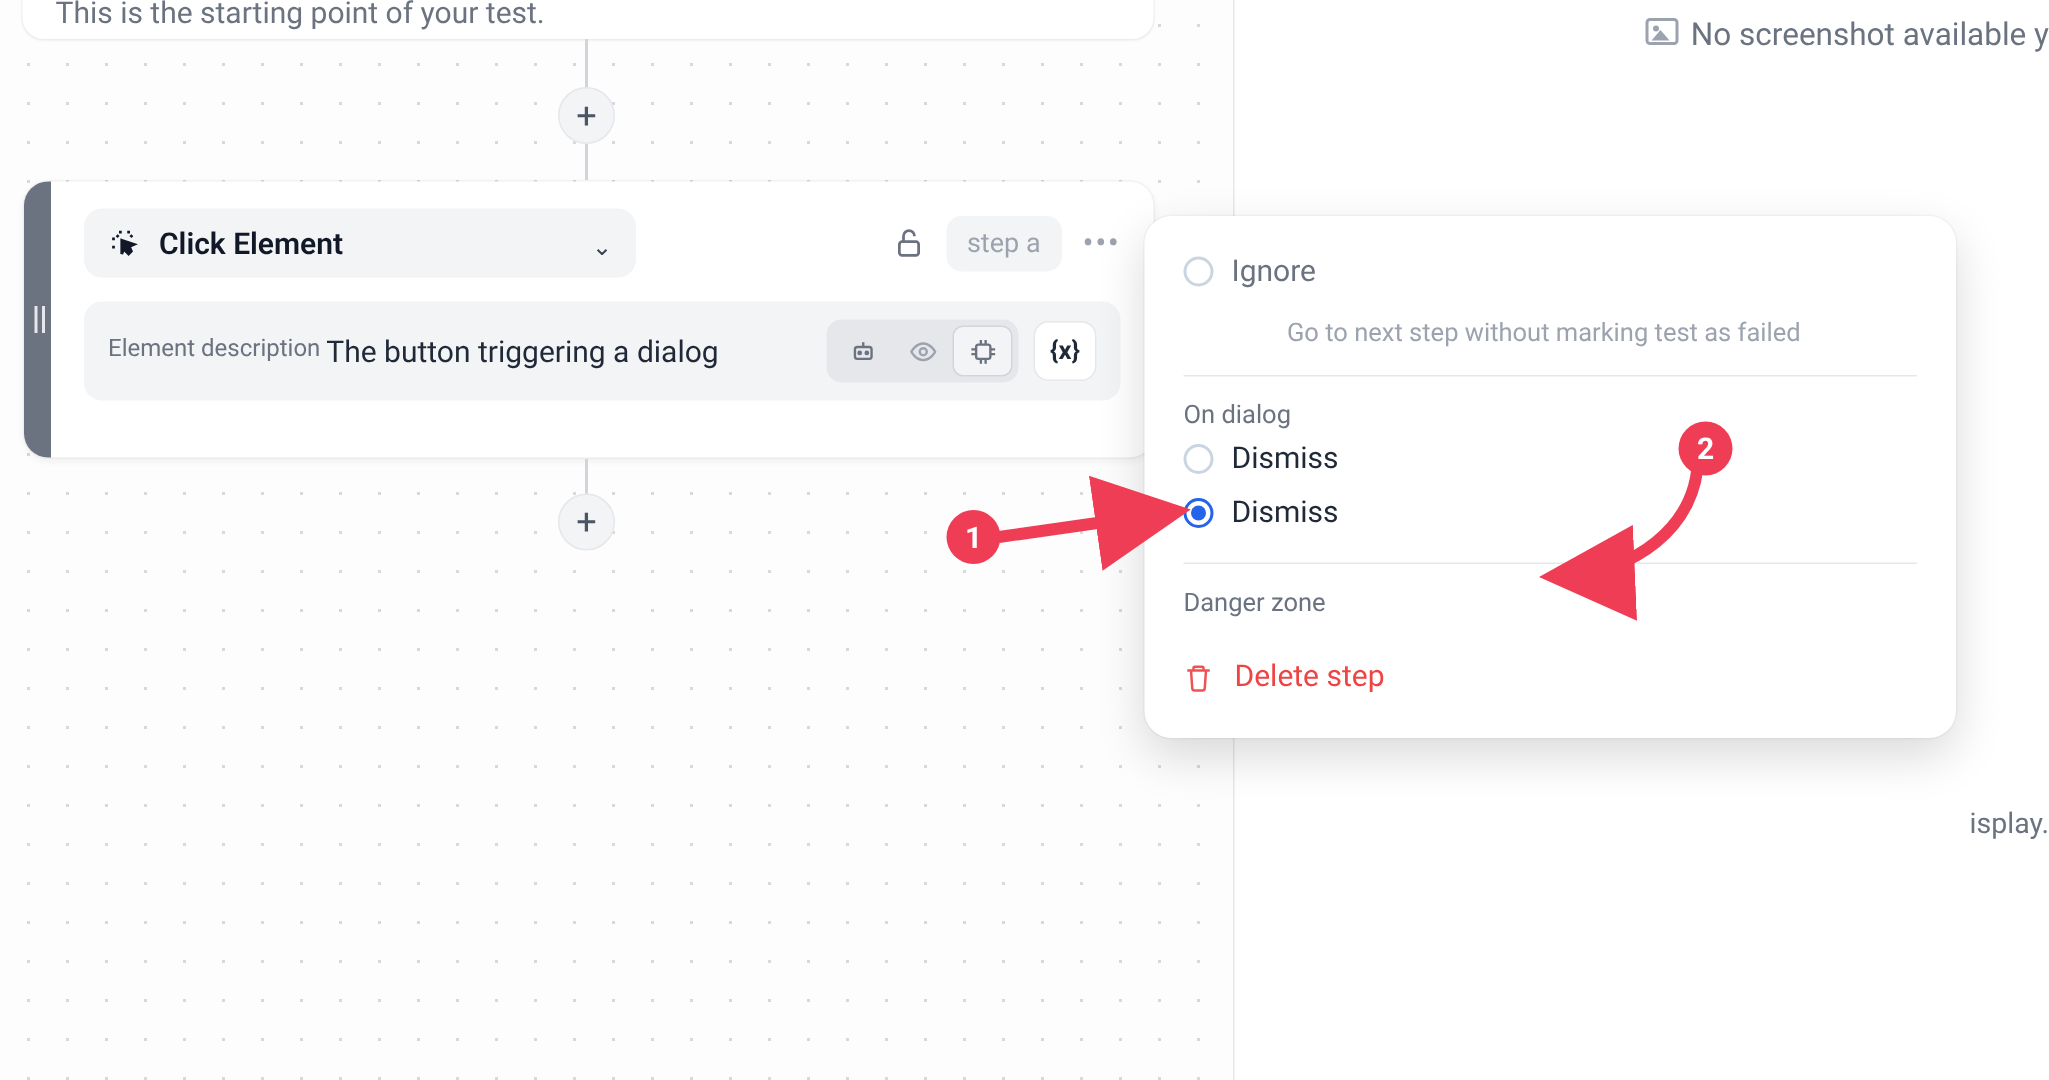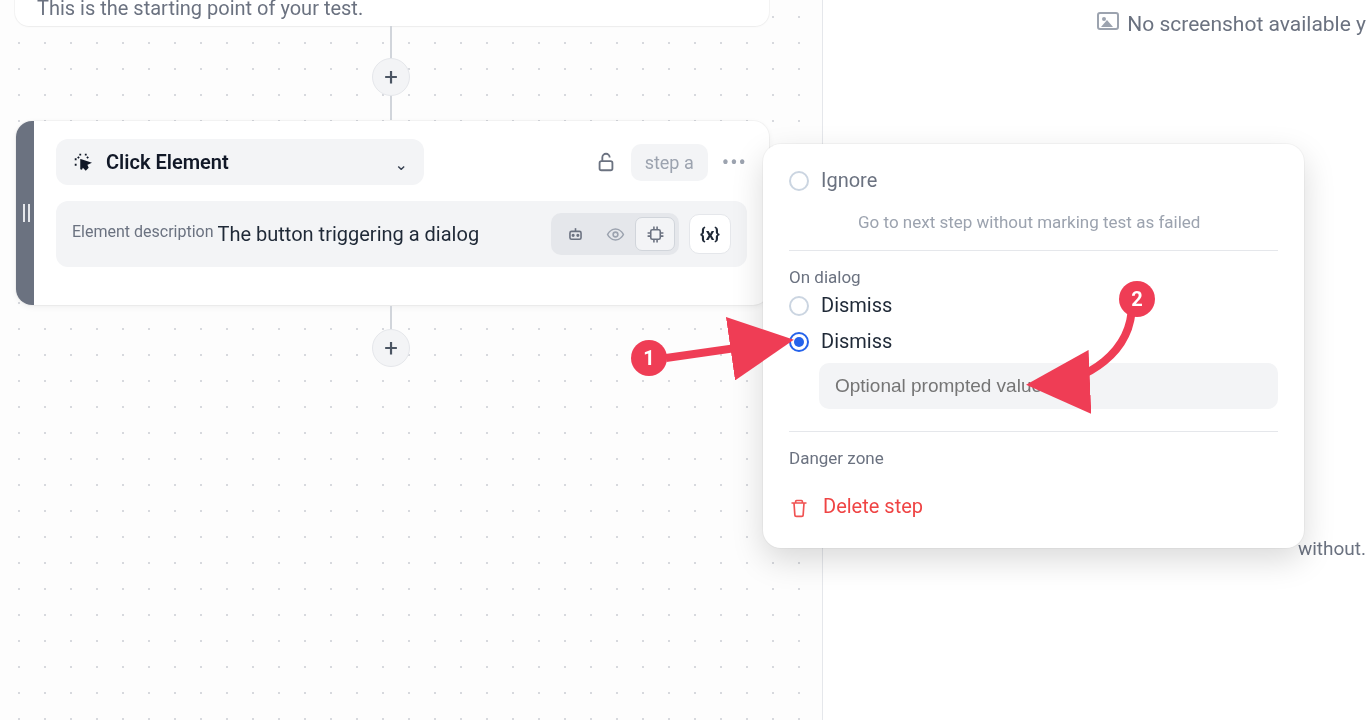--- a/index.html
+++ b/index.html
@@ -330,21 +330,21 @@
   <div class="connector conn2"></div>
   <div class="add-btn add2">+</div>
 
 </div>
 
 <div class="right-panel">
   <div class="no-screenshot">
     <span class="img-icon"></span>
     <span>No screenshot available y</span>
   </div>
-  <div class="isplay">without.</div>
+  <div class="isplay">isplay.</div>
 </div>
 
 <div class="popover">
   <div class="opt-row">
     <div class="radio"></div>
     <div class="opt-texts">
       <span class="opt-title muted">Ignore</span>
       <span class="opt-sub">Go to next step without marking test as failed</span>
     </div>
   </div>
@@ -360,21 +360,20 @@
     </div>
   </div>
 
   <div class="opt-row" style="margin-bottom:0">
     <div class="radio checked"></div>
     <div class="opt-texts">
       <span class="opt-title">Dismiss</span>
     </div>
   </div>
 
-  <input class="prompt-input" placeholder="Optional prompted value" style="">
 
   <div class="divider" style="margin-top:22px"></div>
 
   <div class="danger-title">Danger zone</div>
 
   <div class="delete-row">
     <span class="trash-icon">
       <svg width="20" height="20" viewBox="0 0 24 24" fill="none" stroke="#f05252" stroke-width="2">
           <path d="M3 6h18M8 6V4a1 1 0 0 1 1-1h6a1 1 0 0 1 1 1v2M6 6l1 14a2 2 0 0 0 2 2h6a2 2 0 0 0 2-2l1-14"></path>
         </svg>

